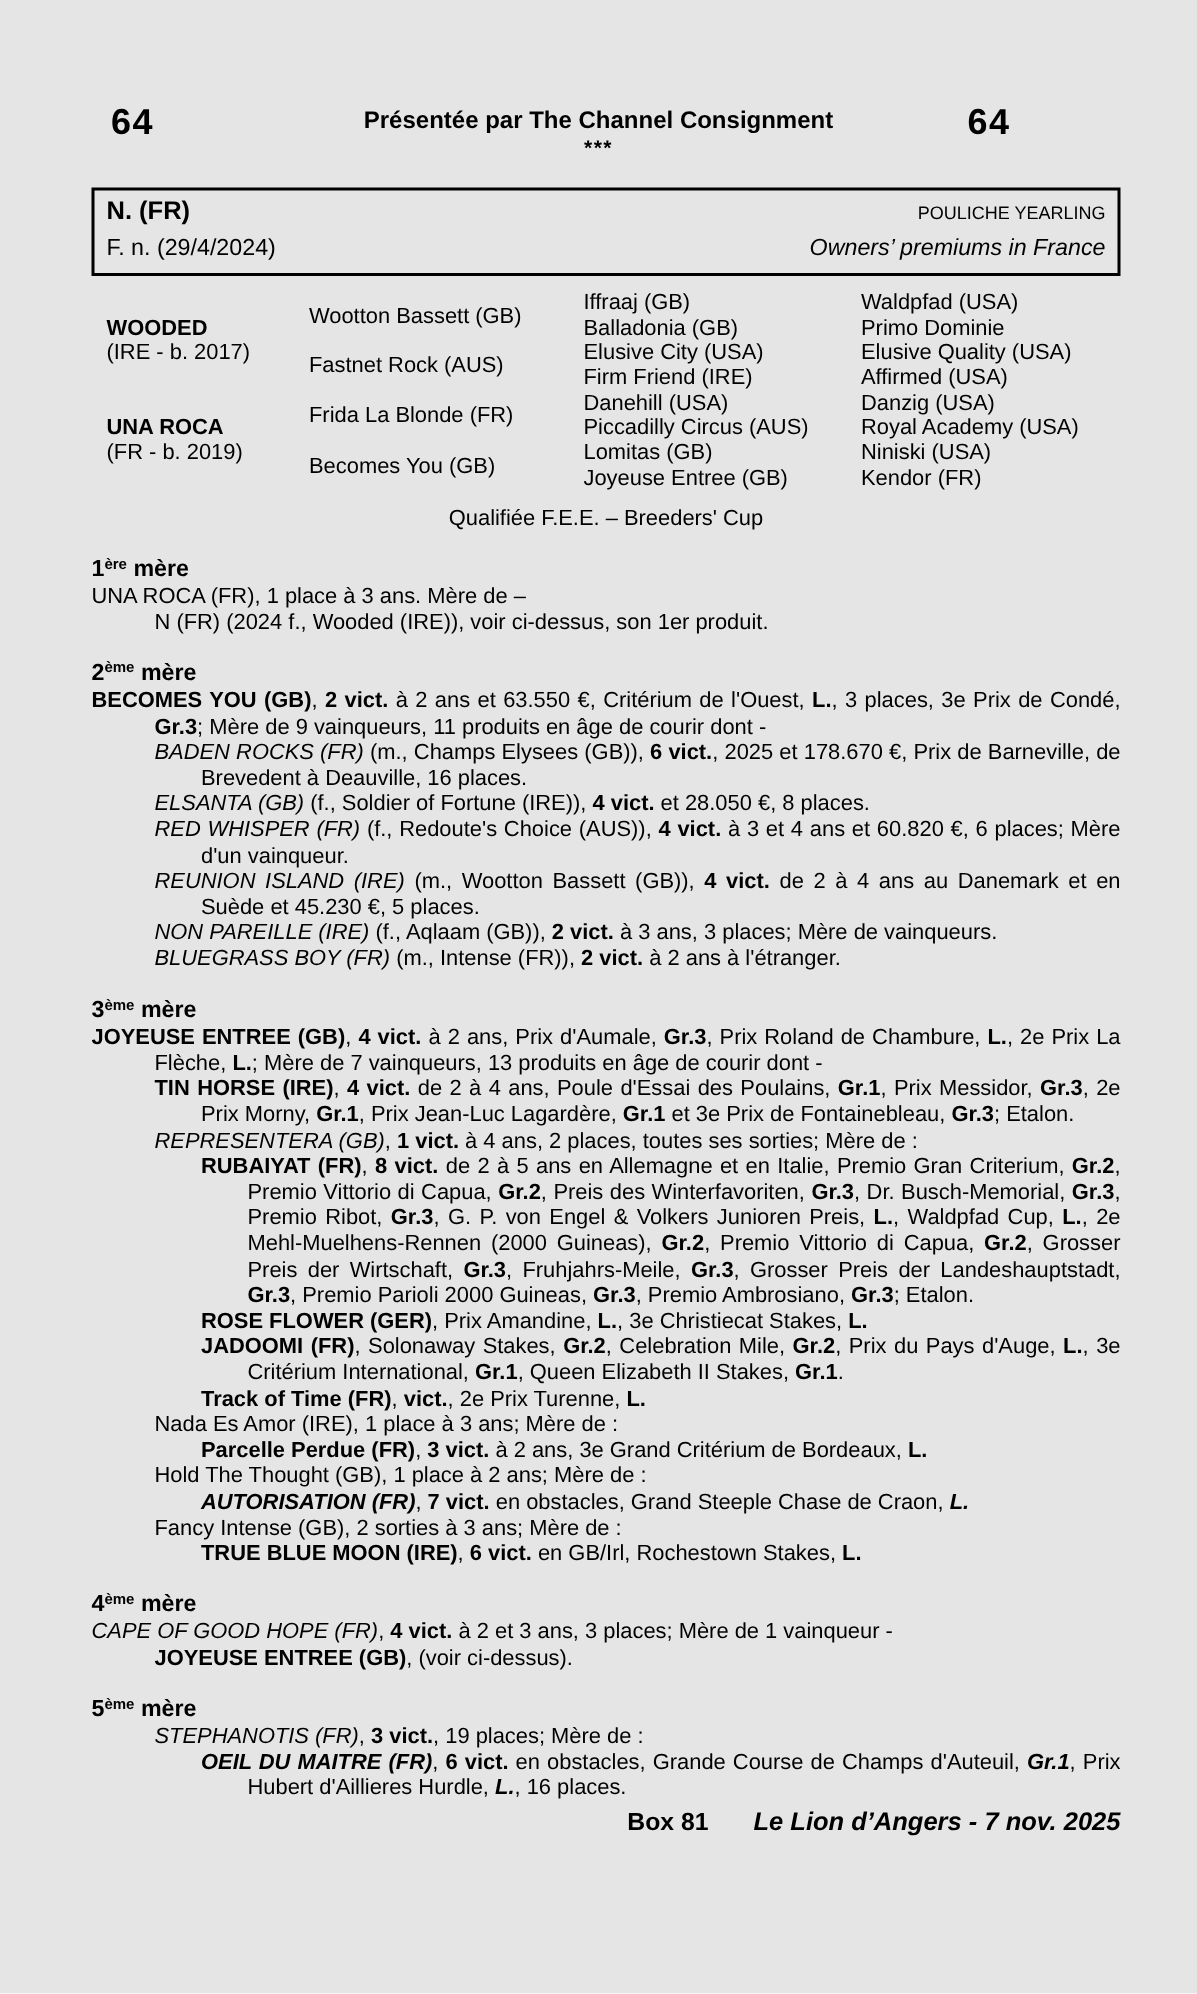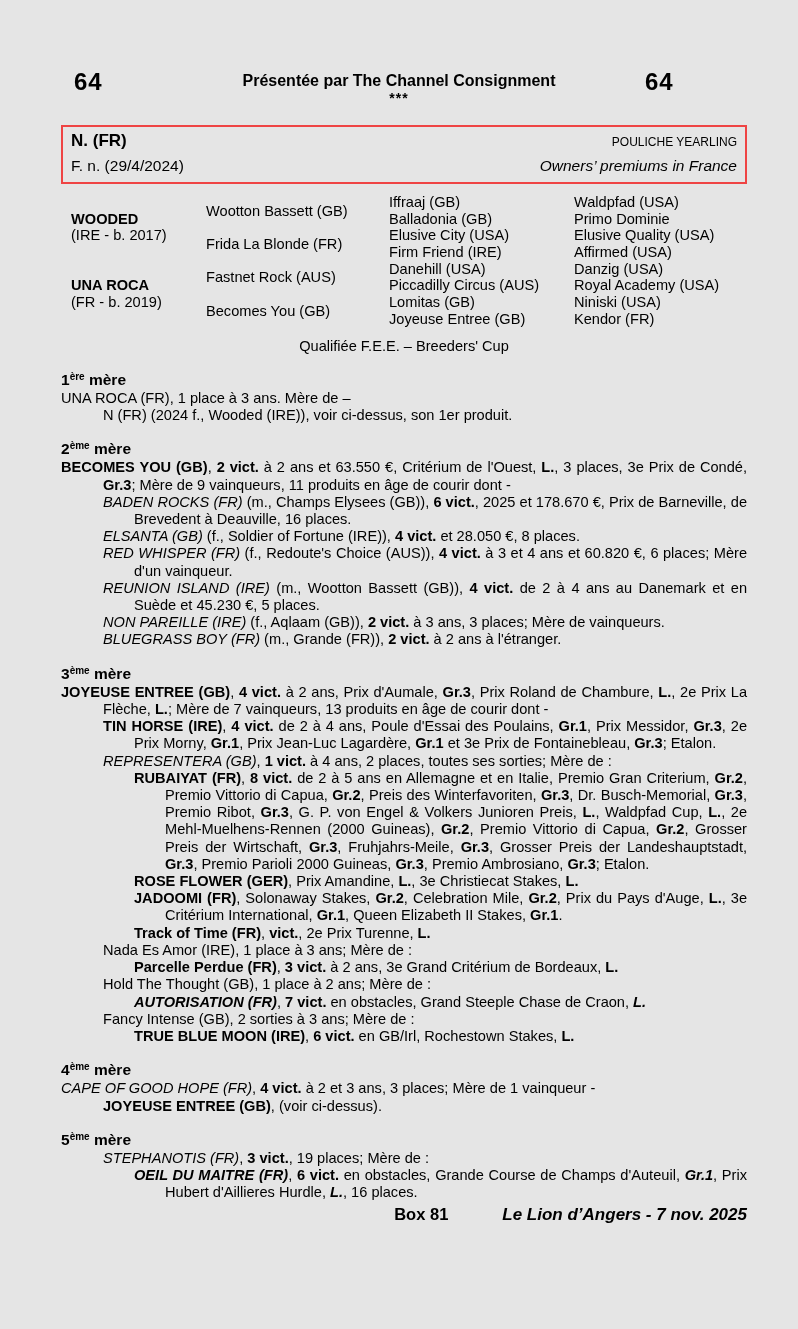--- a/index.html
+++ b/index.html
@@ -12,21 +12,21 @@
   }
   
   .pagenum{position:absolute;top:68px;font-size:24px;font-weight:bold;letter-spacing:1px;}
   .pagenum.left{left:74px;}
   .pagenum.right{left:645px;}
   .presenter{position:absolute;top:72px;left:0;width:100%;text-align:center;font-weight:bold;font-size:16px;}
   .stars{position:absolute;top:90px;left:0;width:100%;text-align:center;font-weight:bold;font-size:14px;letter-spacing:1px;}
   
   .content{position:absolute;top:125px;left:61px;width:686px;}
   
-  .lot-box{border:2px solid #ef4444;padding:2px 8px 4px 8px;box-sizing:border-box;}
+  .lot-box{border:2px solid #000000;padding:2px 8px 4px 8px;box-sizing:border-box;}
   .lot-box .row{display:flex;justify-content:space-between;align-items:baseline;line-height:24px;}
   .lot-name{font-weight:bold;font-size:17px;}
   .lot-cat{font-size:12px;}
   .lot-birth{font-size:15.5px;}
   .lot-premium{font-size:15.5px;font-style:italic;}
   
   .pedigree{display:flex;margin-top:10px;padding-left:10px;font-size:14.6px;}
   .ped-col{display:flex;flex-direction:column;}
   .ped-col.c1{width:135px;}
   .ped-col.c2{width:183px;text-align:right;}
@@ -45,21 +45,21 @@
   .sec:first-child{margin-top:0;}
   .sec-heading{font-weight:bold;font-size:15.5px;line-height:17.2px;}
   .sup{font-size:10px;position:relative;top:-5px;font-weight:bold;}
   .para{margin:0;text-align:justify;line-height:17.2px;}
   .para .b{font-weight:bold;}
   .para .i{font-style:italic;}
   .l0{padding-left:42px;text-indent:-42px;}
   .l1{padding-left:73px;text-indent:-31px;}
   .l2{padding-left:104px;text-indent:-31px;}
   
-  .foot{margin-top:3px;display:flex;justify-content:flex-end;align-items:baseline;gap:54px;}
+  .foot{margin-top:3px;display:flex;justify-content:flex-end;align-items:baseline;gap:30px;}
   .box-num{font-weight:bold;font-size:16.5px;}
   .sale-date{font-weight:bold;font-style:italic;font-size:17px;}
 </style>
 </head>
 <body>
 
 <div class="page">
 
   <div class="pagenum left">64</div>
   <div class="presenter">Présentée par The Channel Consignment</div>
@@ -88,24 +88,24 @@
           <div class="ped-cell-g1">
             <div class="nm">UNA ROCA</div>
             <div class="dt">(FR - b. 2019)</div>
           </div>
         </div>
       <div class="ped-col c2">
           <div class="ped-cell-g2">
             <div class="">Wootton Bassett (GB)</div>
           </div>
           <div class="ped-cell-g2">
-            <div class="">Frida La Blonde (FR)</div>
+            <div class="">Fastnet Rock (AUS)</div>
           </div>
           <div class="ped-cell-g2">
-            <div class="">Fastnet Rock (AUS)</div>
+            <div class="">Frida La Blonde (FR)</div>
           </div>
           <div class="ped-cell-g2">
             <div class="">Becomes You (GB)</div>
           </div>
         </div>
       <div class="ped-col c3">
           <div class="ped-line">Iffraaj (GB)</div>
           <div class="ped-line">Balladonia (GB)</div>
           <div class="ped-line">Elusive City (USA)</div>
           <div class="ped-line">Firm Friend (IRE)</div>
@@ -135,21 +135,21 @@
           <p class="para l1"><span>N (FR) (2024 f., Wooded (IRE)), voir ci-dessus, son 1er produit.</span></p>
         </div>
         <div class="sec">
           <div class="sec-heading"><span>2</span><span class="sup">ème</span><span> mère</span></div>
           <p class="para l0"><span class="b">BECOMES YOU (GB)</span><span>, </span><span class="b">2 vict.</span><span> à 2 ans et 63.550 €, Critérium de l'Ouest, </span><span class="b">L.</span><span>, 3 places, 3e Prix de Condé, </span><span class="b">Gr.3</span><span>; Mère de 9 vainqueurs, 11 produits en âge de courir dont -</span></p>
           <p class="para l1"><span class="i">BADEN ROCKS (FR)</span><span> (m., Champs Elysees (GB)), </span><span class="b">6 vict.</span><span>, 2025 et 178.670 €, Prix de Barneville, de Brevedent à Deauville, 16 places.</span></p>
           <p class="para l1"><span class="i">ELSANTA (GB)</span><span> (f., Soldier of Fortune (IRE)), </span><span class="b">4 vict.</span><span> et 28.050 €, 8 places.</span></p>
           <p class="para l1"><span class="i">RED WHISPER (FR)</span><span> (f., Redoute's Choice (AUS)), </span><span class="b">4 vict.</span><span> à 3 et 4 ans et 60.820 €, 6 places; Mère d'un vainqueur.</span></p>
           <p class="para l1"><span class="i">REUNION ISLAND (IRE)</span><span> (m., Wootton Bassett (GB)), </span><span class="b">4 vict.</span><span> de 2 à 4 ans au Danemark et en Suède et 45.230 €, 5 places.</span></p>
           <p class="para l1"><span class="i">NON PAREILLE (IRE)</span><span> (f., Aqlaam (GB)), </span><span class="b">2 vict.</span><span> à 3 ans, 3 places; Mère de vainqueurs.</span></p>
-          <p class="para l1"><span class="i">BLUEGRASS BOY (FR)</span><span> (m., Grande (FR)), </span><span class="b">2 vict.</span><span> à 2 ans à l'étranger.</span></p>
+          <p class="para l1"><span class="i">BLUEGRASS BOY (FR)</span><span> (m., Intense (FR)), </span><span class="b">2 vict.</span><span> à 2 ans à l'étranger.</span></p>
         </div>
         <div class="sec">
           <div class="sec-heading"><span>3</span><span class="sup">ème</span><span> mère</span></div>
           <p class="para l0"><span class="b">JOYEUSE ENTREE (GB)</span><span>, </span><span class="b">4 vict.</span><span> à 2 ans, Prix d'Aumale, </span><span class="b">Gr.3</span><span>, Prix Roland de Chambure, </span><span class="b">L.</span><span>, 2e Prix La Flèche, </span><span class="b">L.</span><span>; Mère de 7 vainqueurs, 13 produits en âge de courir dont -</span></p>
           <p class="para l1"><span class="b">TIN HORSE (IRE)</span><span>, </span><span class="b">4 vict.</span><span> de 2 à 4 ans, Poule d'Essai des Poulains, </span><span class="b">Gr.1</span><span>, Prix Messidor, </span><span class="b">Gr.3</span><span>, 2e Prix Morny, </span><span class="b">Gr.1</span><span>, Prix Jean-Luc Lagardère, </span><span class="b">Gr.1</span><span> et 3e Prix de Fontainebleau, </span><span class="b">Gr.3</span><span>; Etalon.</span></p>
           <p class="para l1"><span class="i">REPRESENTERA (GB)</span><span>, </span><span class="b">1 vict.</span><span> à 4 ans, 2 places, toutes ses sorties; Mère de :</span></p>
           <p class="para l2"><span class="b">RUBAIYAT (FR)</span><span>, </span><span class="b">8 vict.</span><span> de 2 à 5 ans en Allemagne et en Italie, Premio Gran Criterium, </span><span class="b">Gr.2</span><span>, Premio Vittorio di Capua, </span><span class="b">Gr.2</span><span>, Preis des Winterfavoriten, </span><span class="b">Gr.3</span><span>, Dr. Busch-Memorial, </span><span class="b">Gr.3</span><span>, Premio Ribot, </span><span class="b">Gr.3</span><span>, G. P. von Engel &amp; Volkers Junioren Preis, </span><span class="b">L.</span><span>, Waldpfad Cup, </span><span class="b">L.</span><span>, 2e Mehl-Muelhens-Rennen (2000 Guineas), </span><span class="b">Gr.2</span><span>, Premio Vittorio di Capua, </span><span class="b">Gr.2</span><span>, Grosser Preis der Wirtschaft, </span><span class="b">Gr.3</span><span>, Fruhjahrs-Meile, </span><span class="b">Gr.3</span><span>, Grosser Preis der Landeshauptstadt, </span><span class="b">Gr.3</span><span>, Premio Parioli 2000 Guineas, </span><span class="b">Gr.3</span><span>, Premio Ambrosiano, </span><span class="b">Gr.3</span><span>; Etalon.</span></p>
           <p class="para l2"><span class="b">ROSE FLOWER (GER)</span><span>, Prix Amandine, </span><span class="b">L.</span><span>, 3e Christiecat Stakes, </span><span class="b">L.</span></p>
           <p class="para l2"><span class="b">JADOOMI (FR)</span><span>, Solonaway Stakes, </span><span class="b">Gr.2</span><span>, Celebration Mile, </span><span class="b">Gr.2</span><span>, Prix du Pays d'Auge, </span><span class="b">L.</span><span>, 3e Critérium International, </span><span class="b">Gr.1</span><span>, Queen Elizabeth II Stakes, </span><span class="b">Gr.1</span><span>.</span></p>
           <p class="para l2"><span class="b">Track of Time (FR)</span><span>, </span><span class="b">vict.</span><span>, 2e Prix Turenne, </span><span class="b">L.</span></p>

